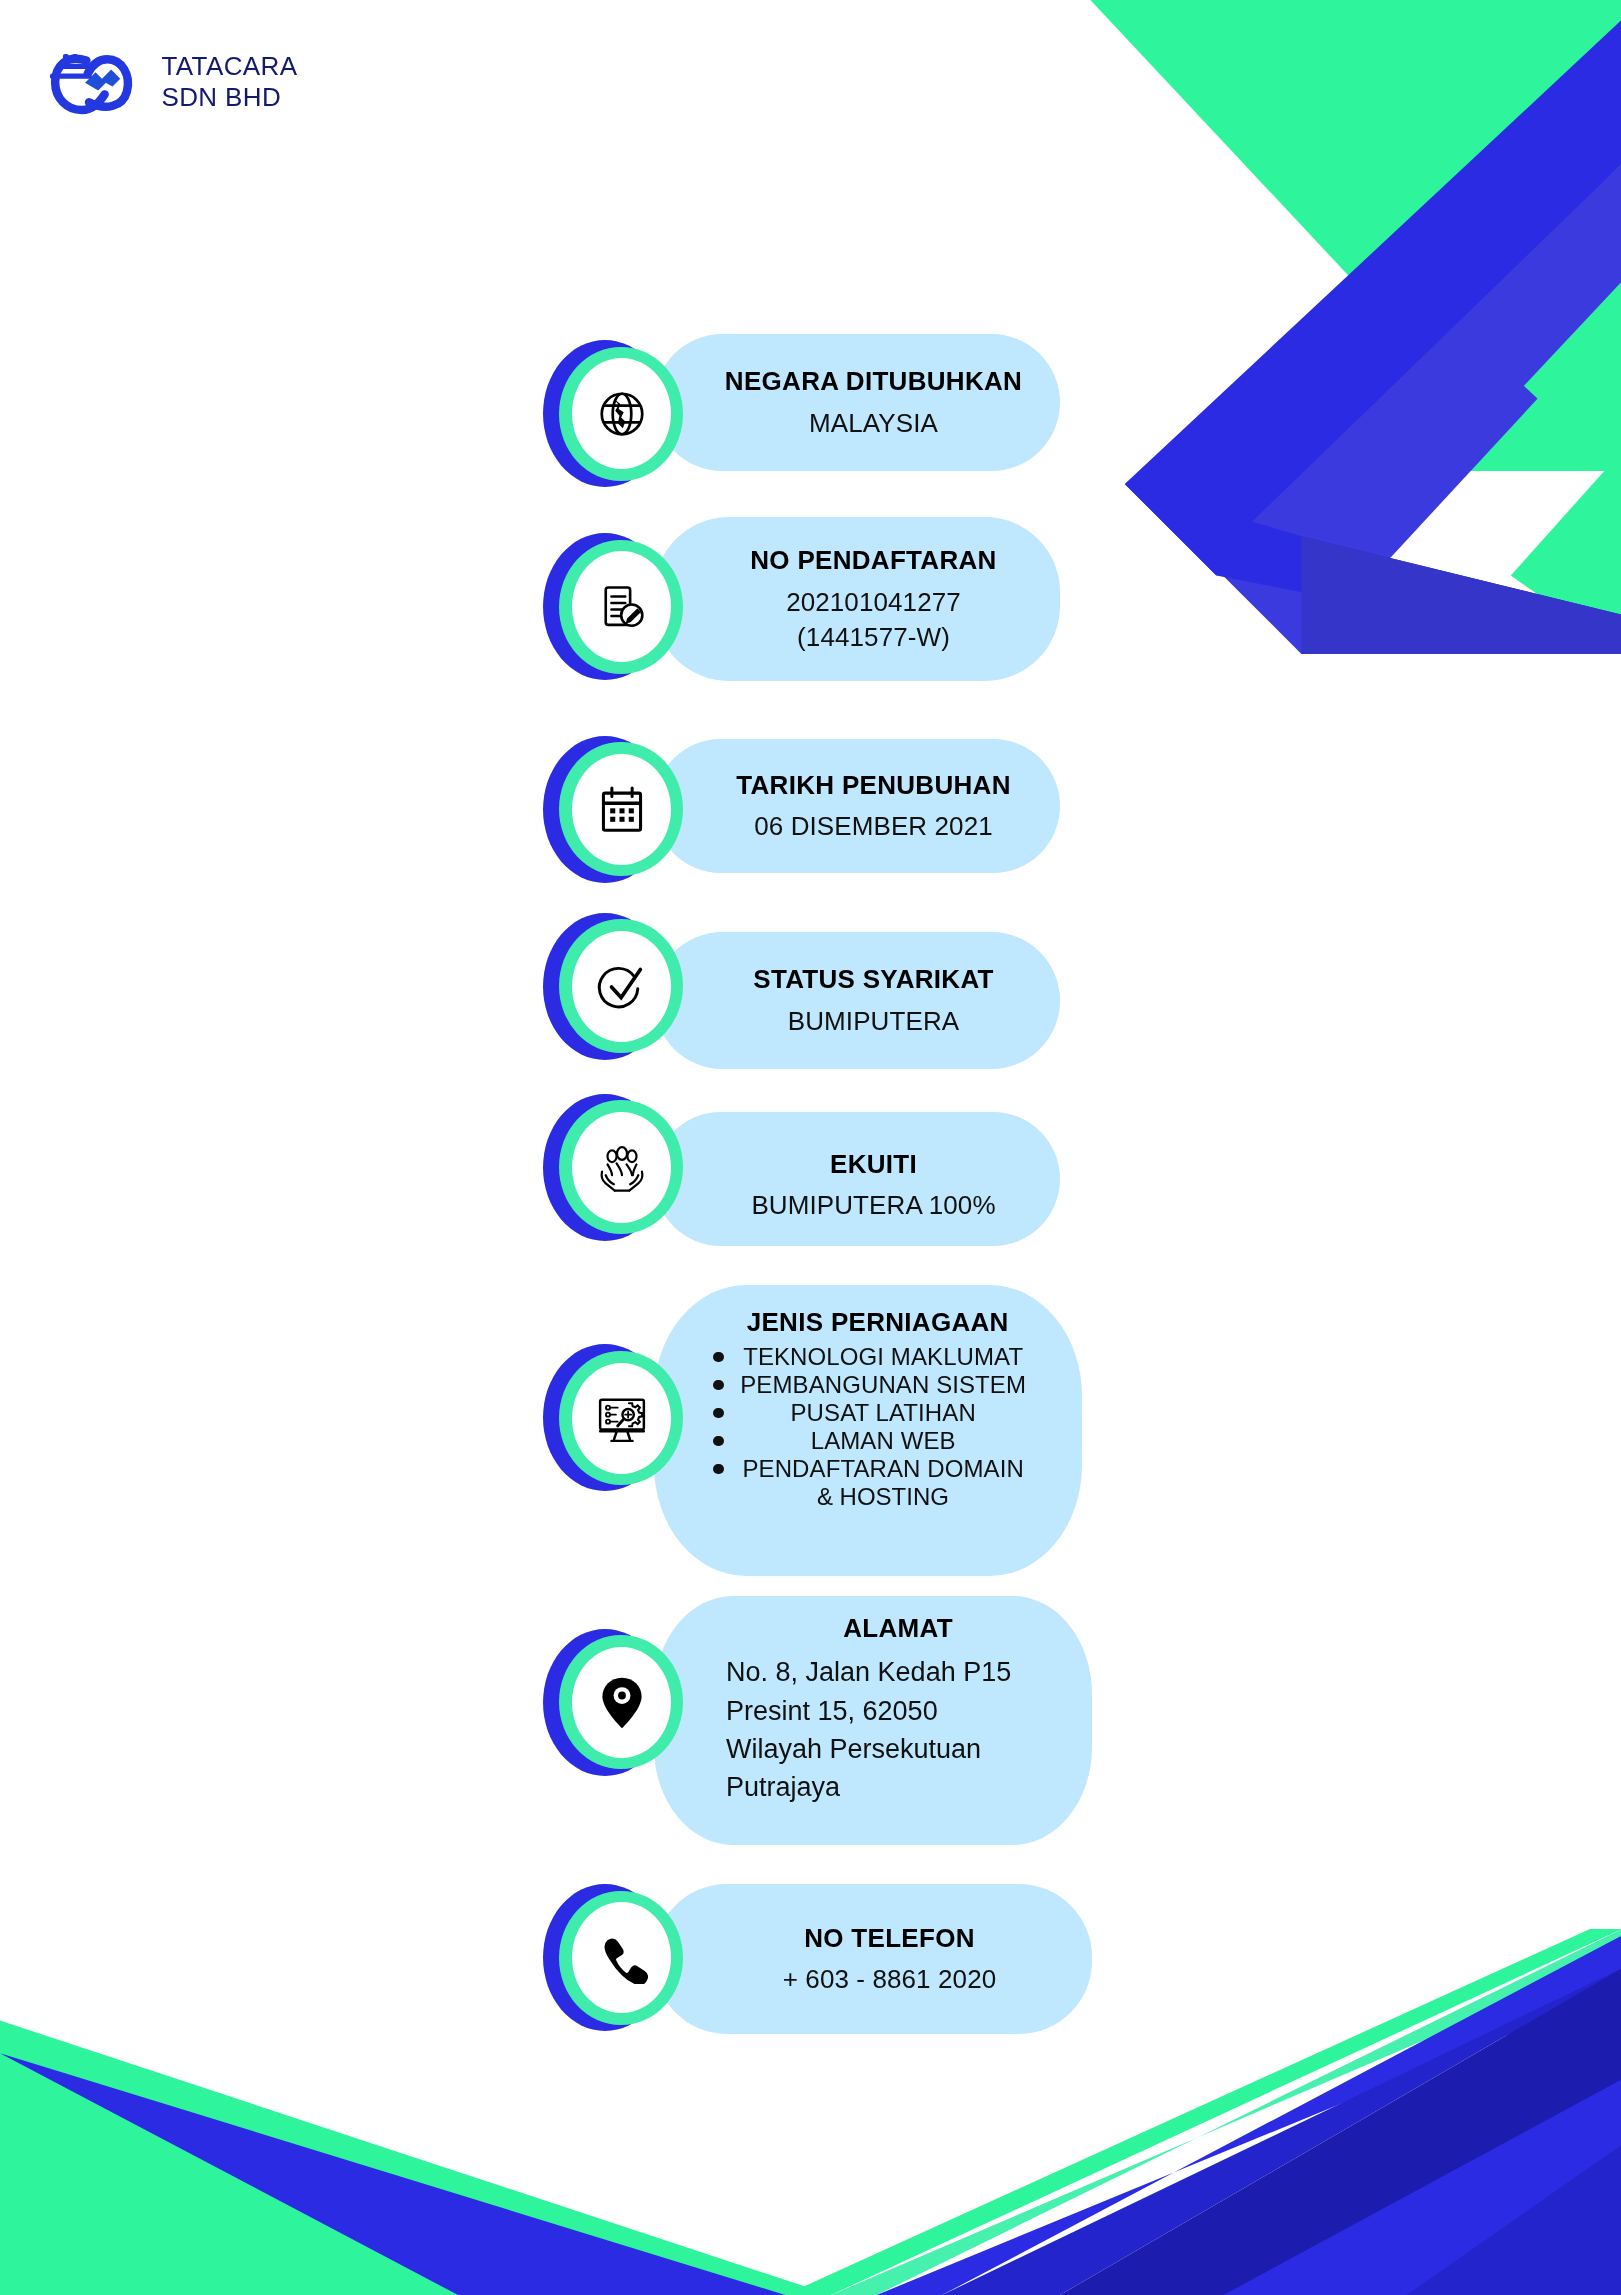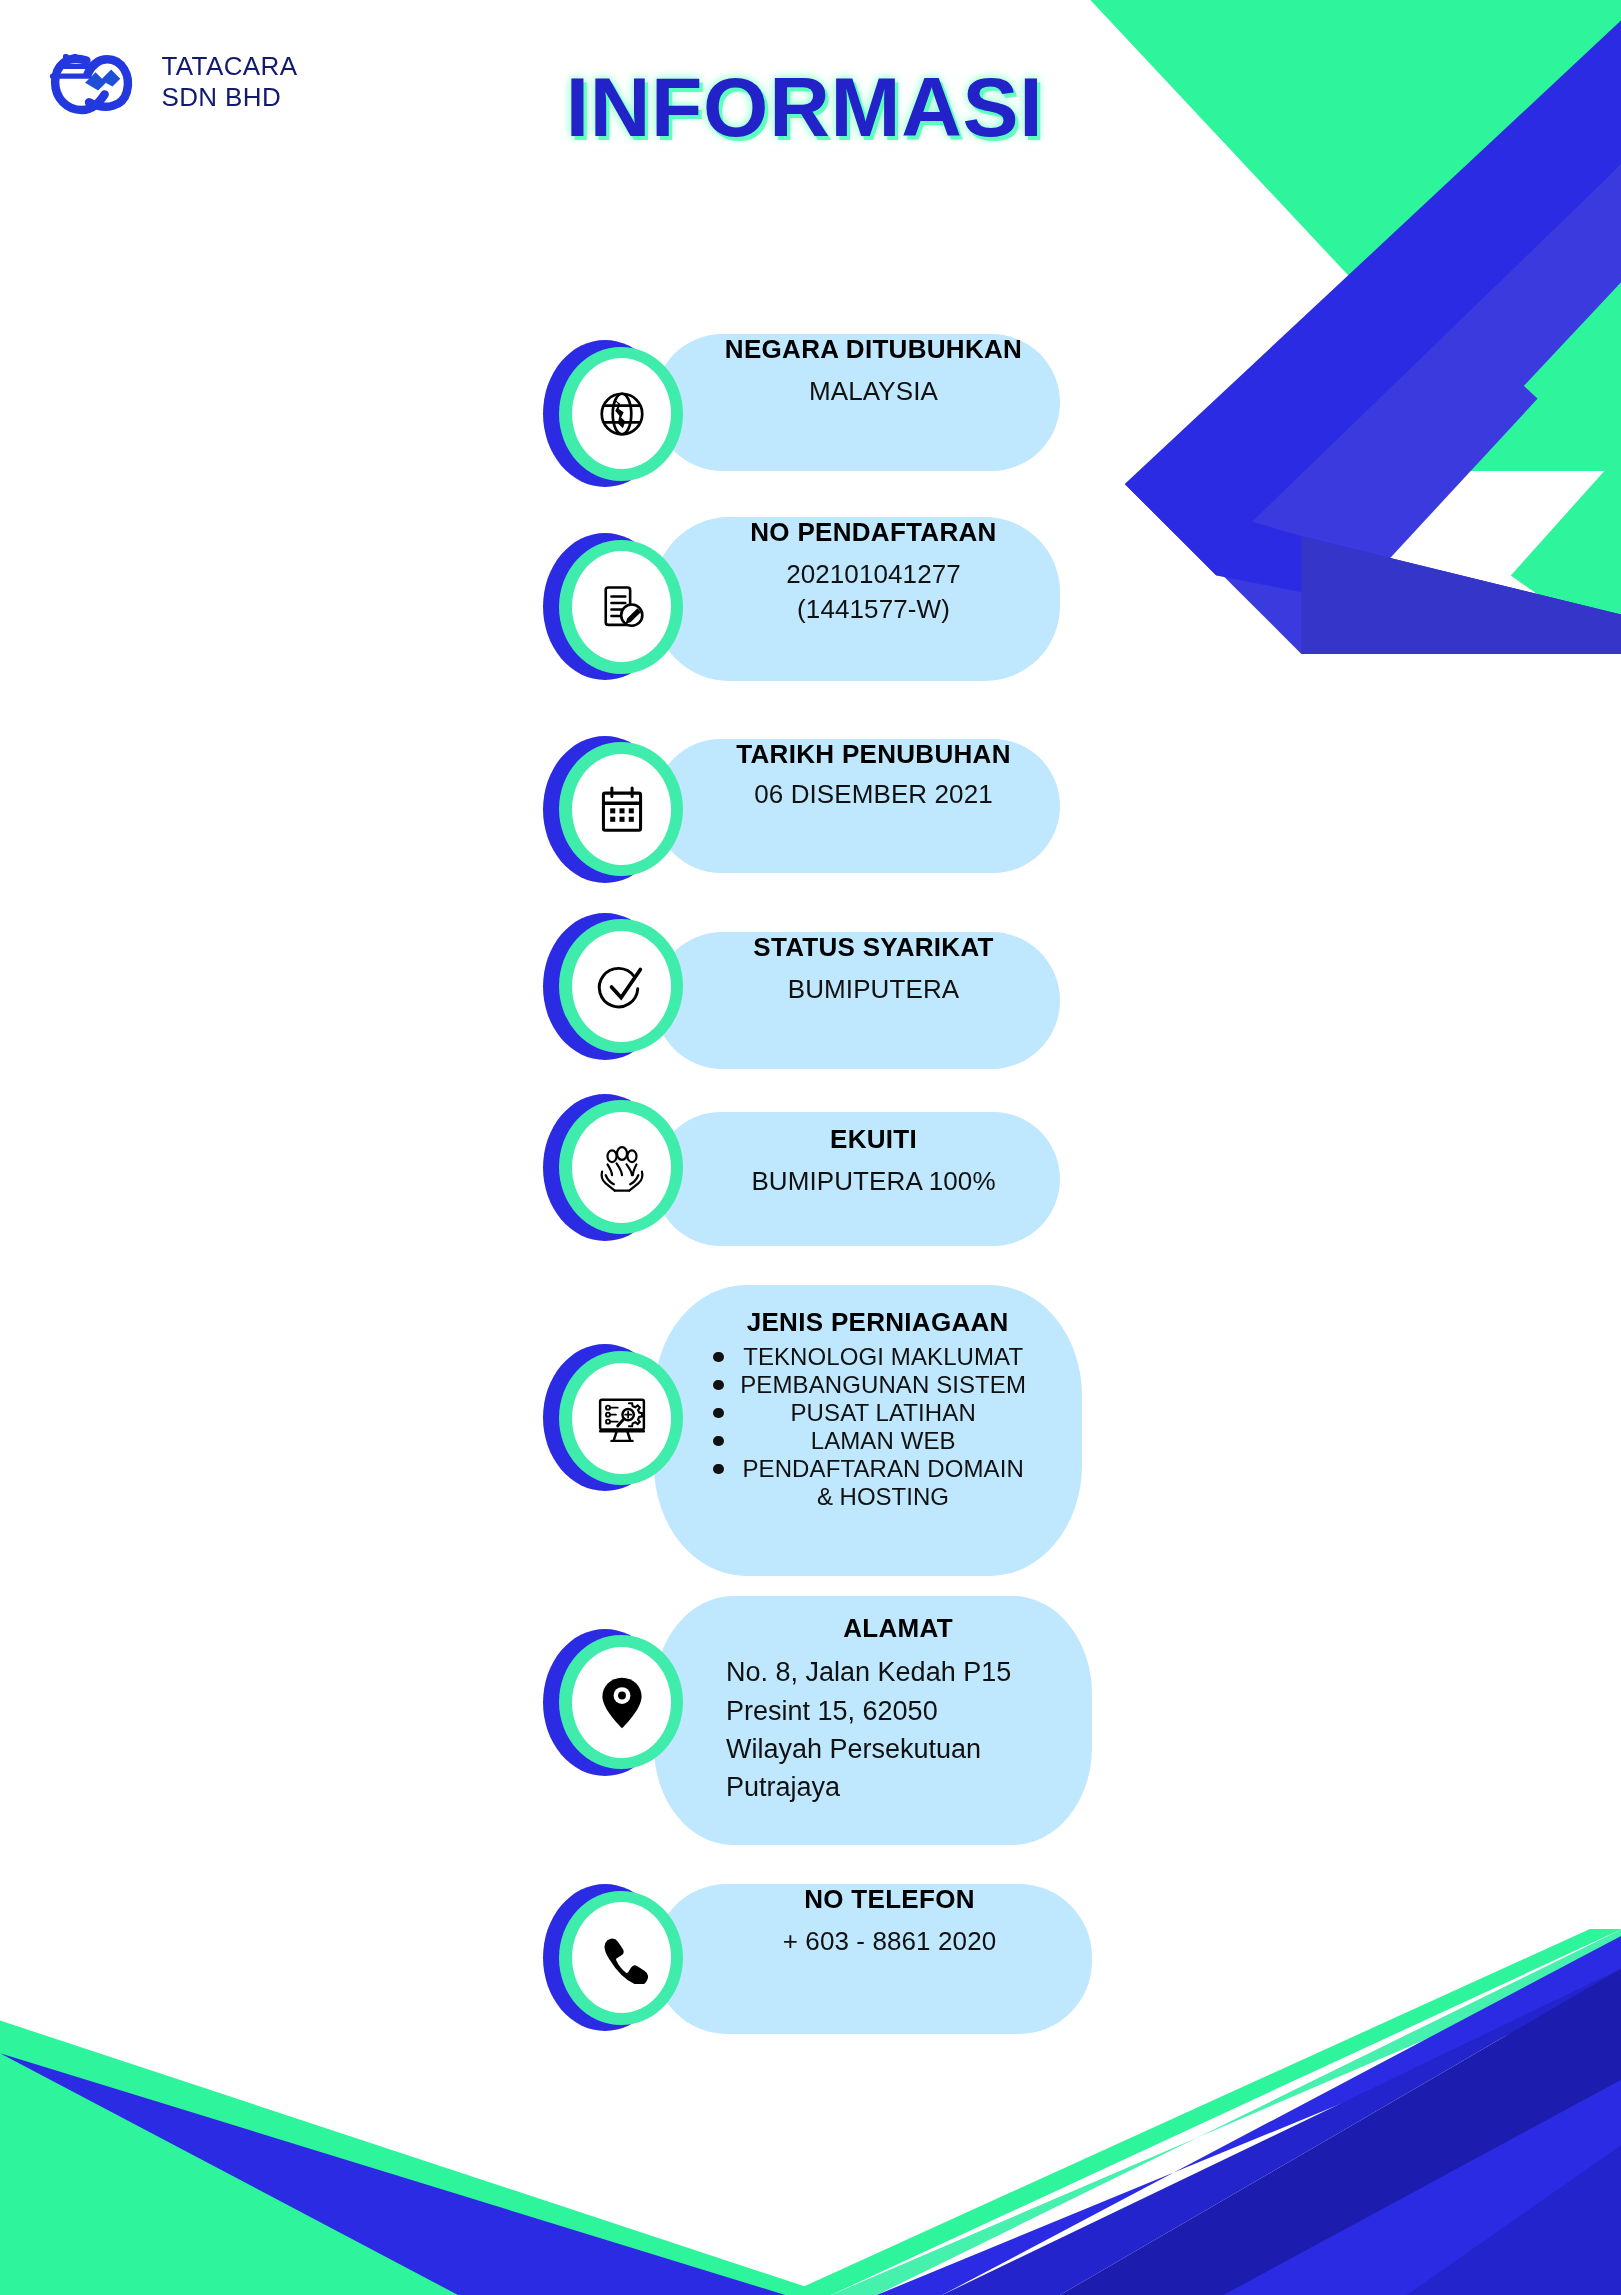--- a/index.html
+++ b/index.html
@@ -48,21 +48,21 @@
 
   
   #cards { position:absolute; left:0; top:0; width:1622px; height:2295px; }
 
   .card-row { position:absolute; }
 
   .pill {
     position:absolute;
     background:#bfe7fd;
     display:flex; flex-direction:column;
-    justify-content:flex-start;
+    justify-content:center;
   }
   .badge-blue  { position:absolute; border-radius:50%; background:#2b2be4; }
   .badge-green { position:absolute; border-radius:50%; background:#40ecab; }
   .badge-white { position:absolute; border-radius:50%; background:#ffffff;
                  display:flex; align-items:center; justify-content:center; }
   .badge-white svg { display:block; }
 
   .card-title {
     font-weight:700; color:#000;
     font-size:26px; letter-spacing:0.3px;
@@ -134,21 +134,20 @@
       <rect x="40" y="12" width="9" height="9" rx="3"></rect>
       <rect x="18" y="27" width="54" height="8" rx="4"></rect>
       <rect x="6" y="42" width="64" height="8" rx="4"></rect>
     </g>
   </svg>
   <div id="logo-wordmark">TATACARA
 SDN BHD</div>
 </div>
 
 <div id="headline">
-  <div id="headline-main">INFORMASI</div>
 </div>
 
 <div id="cards">
 
   <div class="card-row">
     <div class="pill" style="left:654px;top:334px;width:406px;height:137px;border-radius:69px;padding:0 26px 0 59px;">
       <div class="card-title">NEGARA DITUBUHKAN</div>
       <div class="card-value" style="margin-top:10.5px;">MALAYSIA</div>
     </div>
     <div class="badge-blue" style="left:543px;top:340px;width:124px;height:147px;"></div>

